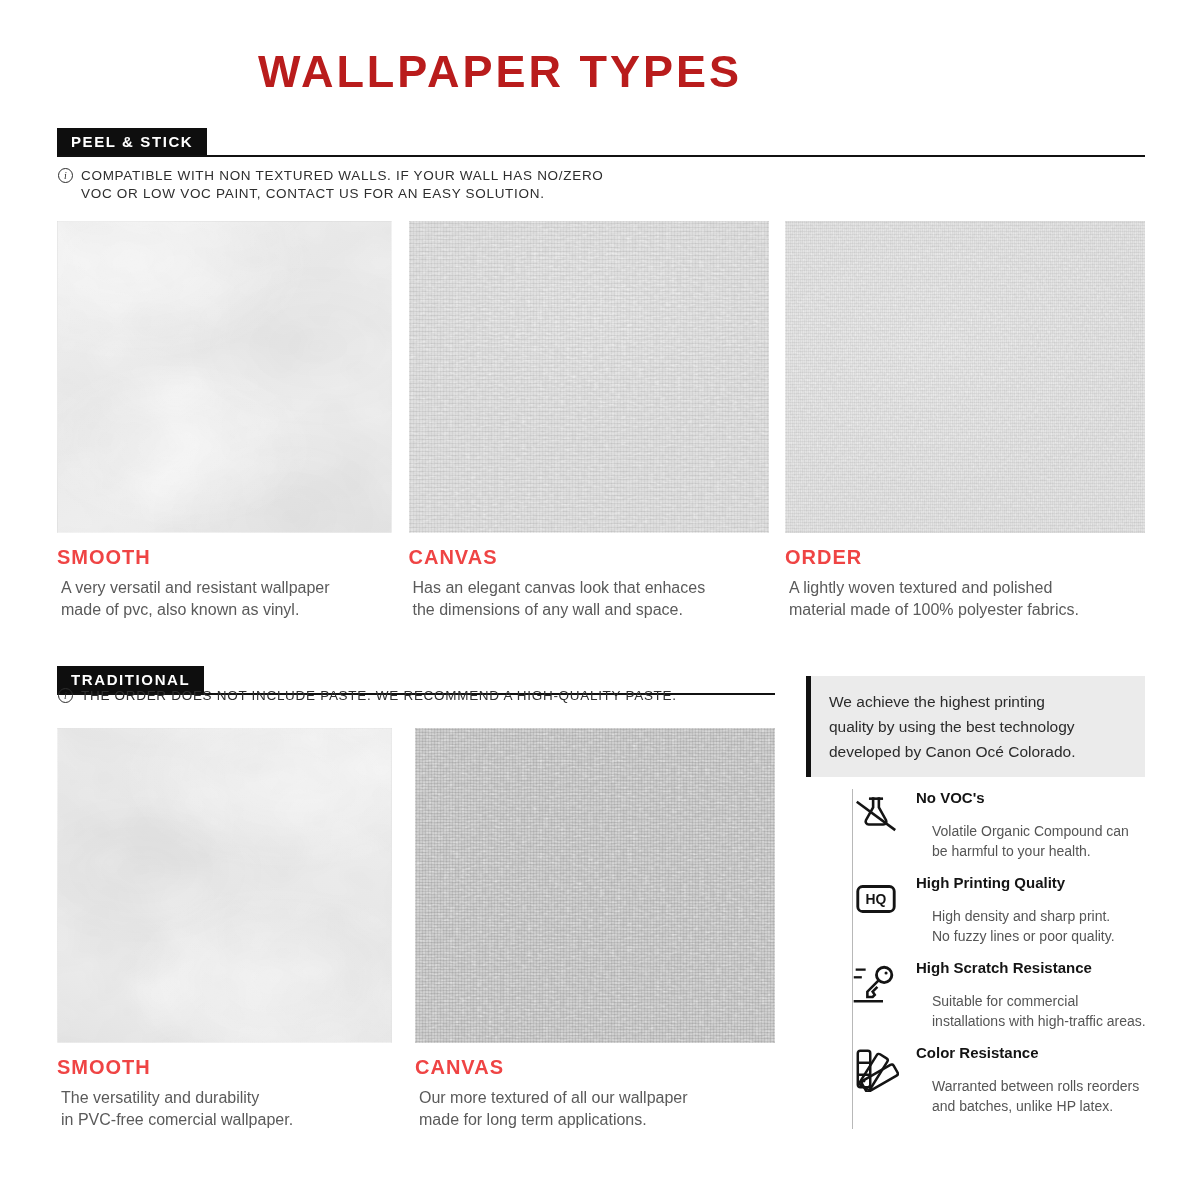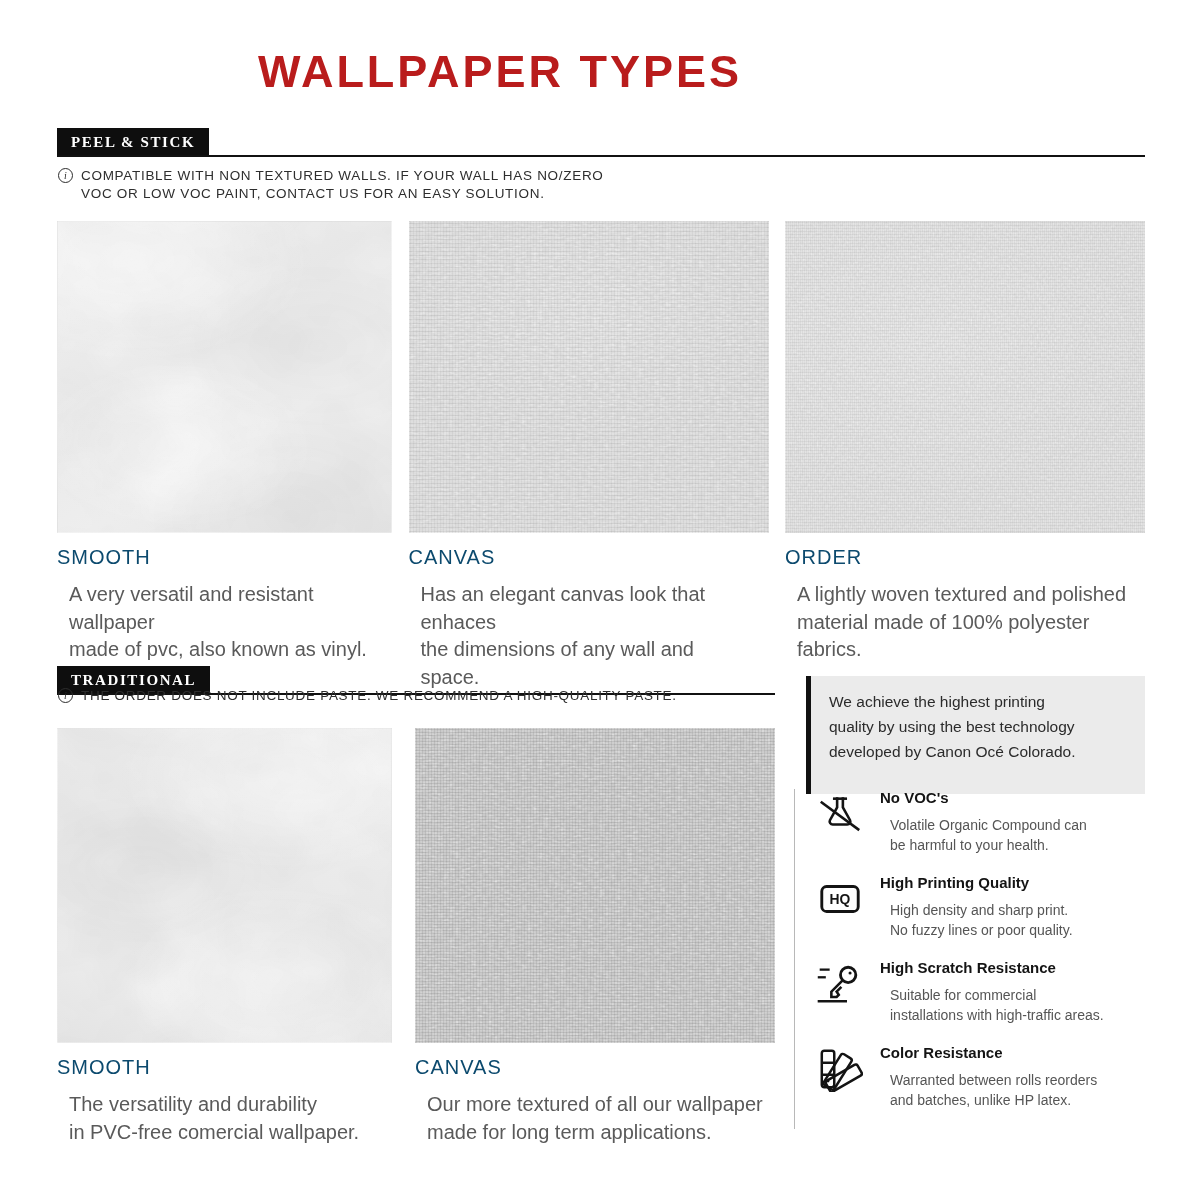--- a/index.html
+++ b/index.html
@@ -4,21 +4,21 @@
 <style>
   html,body{margin:0;padding:0;background:#ffffff;}
   body{width:1200px;height:1200px;font-family:"Liberation Sans",sans-serif;color:#1d1d1d;overflow:hidden;}
   .page{position:relative;width:1200px;height:1200px;background:#fff;}
 
   
   .page-title{position:absolute;top:46px;left:0;width:1000px;margin:0;text-align:center;
     font-size:45px;font-weight:bold;letter-spacing:3px;color:#b91c1c;}
 
   
-  .sec-head{position:absolute;border-bottom:2px solid #111;font-family:Liberation Serif, serif;}
+  .sec-head{position:absolute;border-bottom:2px solid #111;}
   .sec-head.peel{left:57px;top:128px;width:1088px;}
   .sec-head.trad{left:57px;top:649px;width:718px;margin-top:17px;}
   .badge{display:inline-block;background:#0e0e0e;color:#ffffff;font-size:15px;font-weight:bold;
     letter-spacing:1.6px;padding:5px 14px 4px 14px;line-height:1.2;}
 
   
   .note{position:absolute;display:flex;align-items:flex-start;gap:8px;color:#2e2e2e;}
   .note.n1{left:58px;top:167px;}
   .note.n2{left:58px;top:687px;}
   .info-icon{flex:0 0 auto;width:13px;height:13px;margin-top:1px;border:1.4px solid #2c2c2c;border-radius:50%;
@@ -57,35 +57,35 @@
     repeating-linear-gradient(0deg, rgba(110,110,110,0.09) 0 1px, rgba(255,255,255,0) 1px 3px),
     repeating-linear-gradient(90deg, rgba(110,110,110,0.07) 0 1px, rgba(255,255,255,0) 1px 2px),
     radial-gradient(90% 70% at 40% 40%, rgba(255,255,255,0.35) 0%, rgba(255,255,255,0) 70%),
     #f3f3f3;}
   .tex-canvas-b{background:
     repeating-linear-gradient(0deg, rgba(100,100,100,0.14) 0 1px, rgba(255,255,255,0) 1px 3px),
     repeating-linear-gradient(90deg, rgba(100,100,100,0.12) 0 1px, rgba(255,255,255,0) 1px 3px),
     #f2f2f2;}
 
   figcaption{margin-top:13px;}
-  .cap-title{margin:8px 0 8px 0;font-size:20px;font-weight:normal;letter-spacing:1px;color:#0c4a6e;}
-  .cap-desc{margin:12px;font-size:20px;line-height:1.38;color:#5a5a5a;}
+  .cap-title{margin:8px 0 8px 0;font-size:20px;font-weight:bold;letter-spacing:1px;color:#ef4444;}
+  .cap-desc{margin:4px;font-size:16px;line-height:1.38;color:#5a5a5a;}
 
   
   .quote{position:absolute;left:806px;top:676px;width:339px;display:flex;box-sizing:border-box;}
   .quote-bar{flex:0 0 5px;background:#111;}
-  .quote-box{flex:1;background:#ebebeb;padding:13px 18px 30px 18px;font-size:15.5px;line-height:1.62;color:#2b2b2b;}
-
-  .features{position:absolute;left:794px;top:789px;width:339px;box-sizing:border-box;
-    border-left:1px solid #b8b8b8;padding-left:22px;}
+  .quote-box{flex:1;background:#ebebeb;padding:13px 18px 13px 18px;font-size:15.5px;line-height:1.62;color:#2b2b2b;}
+
+  .features{position:absolute;left:852px;top:789px;width:339px;box-sizing:border-box;
+    border-left:1px solid #b8b8b8;}
   .feature{display:flex;gap:17px;height:85px;align-items:flex-start;}
   .feature-icon{flex:0 0 46px;margin-top:2px;}
   .feature-icon svg{display:block;}
   .feature-title{margin:0 0 4px 0;font-size:15px;font-weight:bold;color:#141414;}
-  .feature-desc{margin:10px;font-size:14px;line-height:1.42;color:#555555;}
+  .feature-desc{margin:16px;font-size:14px;line-height:1.42;color:#555555;}
 
   .hidden-defs{position:absolute;width:0;height:0;overflow:hidden;}
 </style>
 </head>
 <body>
 
 <svg class="hidden-defs" aria-hidden="true">
   <defs>
     <filter id="grainSoft" x="0" y="0" width="100%" height="100%">
       <feTurbulence type="fractalNoise" baseFrequency="0.012 0.016" numOctaves="3" seed="7" result="n"></feTurbulence>

